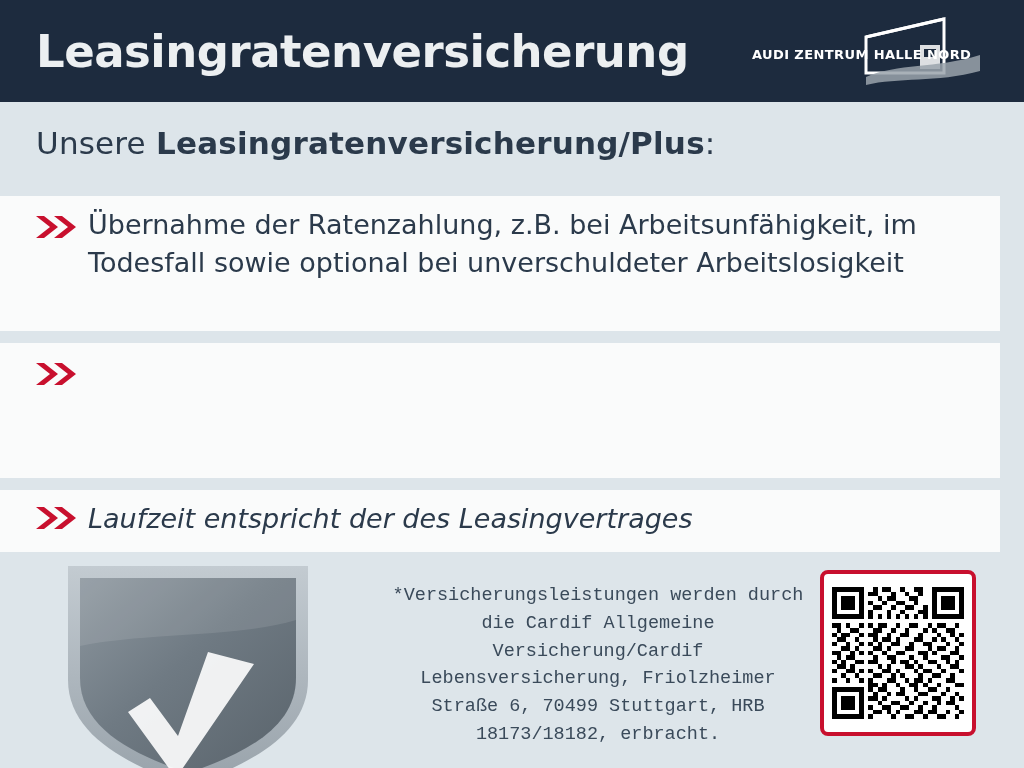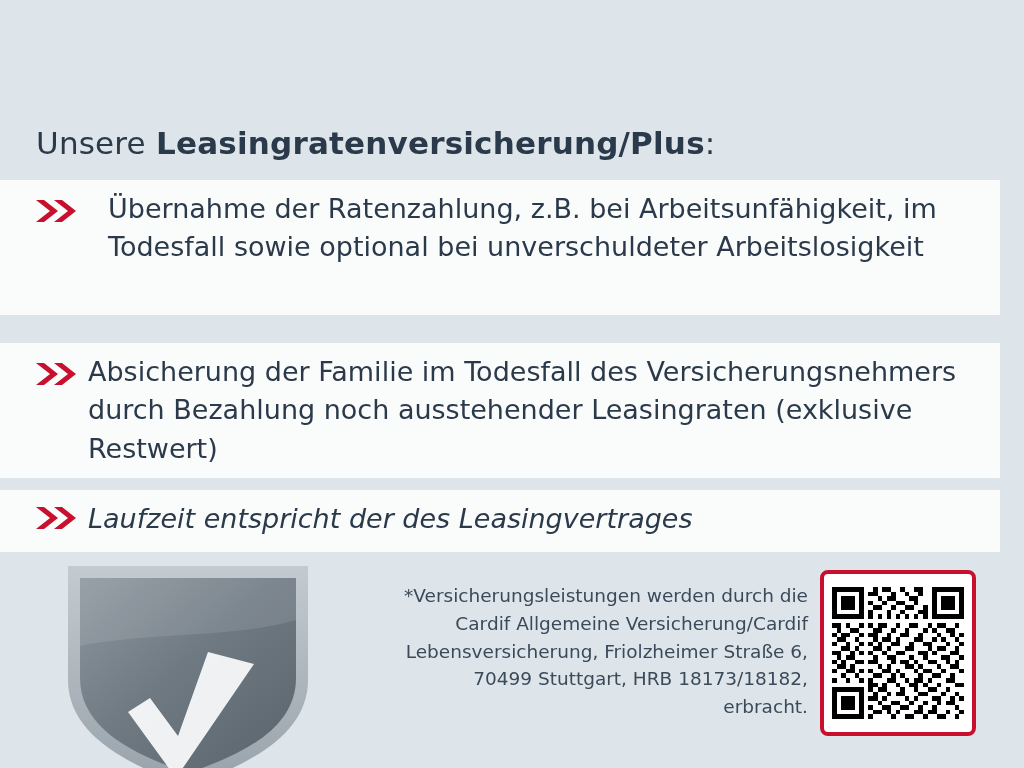--- a/index.html
+++ b/index.html
@@ -80,36 +80,37 @@
     line-height: 1;
   }
   .chev svg { display:block; }
   .block-text {
     font-size: 27px;
     line-height: 1.42;
     color: #2b3a4b;
     padding-right: 20px;
   }
 
-  #block1 { top: 180px; height: 135px; gap: 20px; }
+  #block1 { top: 196px; height: 135px; }
   #block2 { top: 343px; height: 135px; }
   #block3 { top: 490px; height: 62px; }
   #block3 .chev { margin-top: 5px; }
   #block3 .block-text { padding-top: 0; font-style: italic; }
 
   
   .disclaimer {
     position: absolute;
     right: 216px;
     top: 582px;
     width: 420px;
-    text-align: right;
+    text-align: center;
     font-size: 18.5px;
     line-height: 1.5;
     color: #3a4a5a;
+    font-family: Liberation Mono, monospace;
   }
 
   .qr-box {
     position: absolute;
     left: 820px;
     top: 570px;
     width: 156px;
     height: 166px;
     border: 4px solid #c8102e;
     border-radius: 8px;
@@ -129,20 +130,40 @@
     top: 560px;
     width: 260px;
     height: 215px;
   }
 </style>
 </head>
 <body>
 
 <div class="page">
 
+  <div class="header">
+    <div class="header-title">Leasingratenversicherung</div>
+    <div class="logo-wrap">
+      <svg width="240" height="80" viewBox="0 0 240 80" aria-hidden="true">
+
+        <path d="M118 62 L118 26 L196 8 L196 62 Z" fill="none" stroke="#ffffff" stroke-width="3"></path>
+        <path d="M118 26 L196 8" stroke="#ffffff" stroke-width="3" fill="none"></path>
+        <rect x="172" y="34" width="20" height="24" fill="#ffffff" opacity="0.85"></rect>
+        <rect x="176" y="38" width="12" height="8" fill="#1d2b3e"></rect>
+
+        <path d="M118 66 C 150 52, 186 58, 232 44 L232 60 C 188 72, 150 66, 118 74 Z" fill="#9aa3ab" opacity="0.85"></path>
+
+        <rect x="0" y="34" width="116" height="18" fill="#1d2b3e"></rect>
+        <text x="4" y="48" font-family="DejaVu Sans, sans-serif" font-size="13" font-weight="bold" fill="#ffffff" letter-spacing="0.4">
+          <tspan>AUDI ZENTRUM HALLE NORD</tspan>
+        </text>
+      </svg>
+
+    </div>
+  </div>
 
   <div class="subtitle">
     <span>Unsere </span><span class="bold">Leasingratenversicherung/Plus</span><span>:</span>
   </div>
 
   <div class="block" id="block1">
     <span class="chev">
       <svg width="46" height="26" viewBox="0 0 46 26" aria-hidden="true">
         <path d="M2 2 L16 13 L2 24 L10 24 L24 13 L10 2 Z" fill="#c8102e"></path>
         <path d="M20 2 L34 13 L20 24 L28 24 L42 13 L28 2 Z" fill="#c8102e"></path>
@@ -151,21 +172,20 @@
     <div class="block-text">Übernahme der Ratenzahlung, z.B. bei Arbeits­unfähigkeit, im Todesfall sowie optional bei unverschuldeter Arbeitslosigkeit</div>
   </div>
 
   <div class="block" id="block2">
     <span class="chev">
       <svg width="46" height="26" viewBox="0 0 46 26" aria-hidden="true">
         <path d="M2 2 L16 13 L2 24 L10 24 L24 13 L10 2 Z" fill="#c8102e"></path>
         <path d="M20 2 L34 13 L20 24 L28 24 L42 13 L28 2 Z" fill="#c8102e"></path>
       </svg>
     </span>
-    <div class="block-text">Absicherung der Familie im Todesfall des Versicherungsnehmers durch Bezahlung noch ausstehender Leasingraten (exklusive Restwert)</div>
   </div>
 
   <div class="block" id="block3">
     <span class="chev">
       <svg width="46" height="26" viewBox="0 0 46 26" aria-hidden="true">
         <path d="M2 2 L16 13 L2 24 L10 24 L24 13 L10 2 Z" fill="#c8102e"></path>
         <path d="M20 2 L34 13 L20 24 L28 24 L42 13 L28 2 Z" fill="#c8102e"></path>
       </svg>
     </span>
     <div class="block-text">Laufzeit entspricht der des Leasingvertrages</div>

